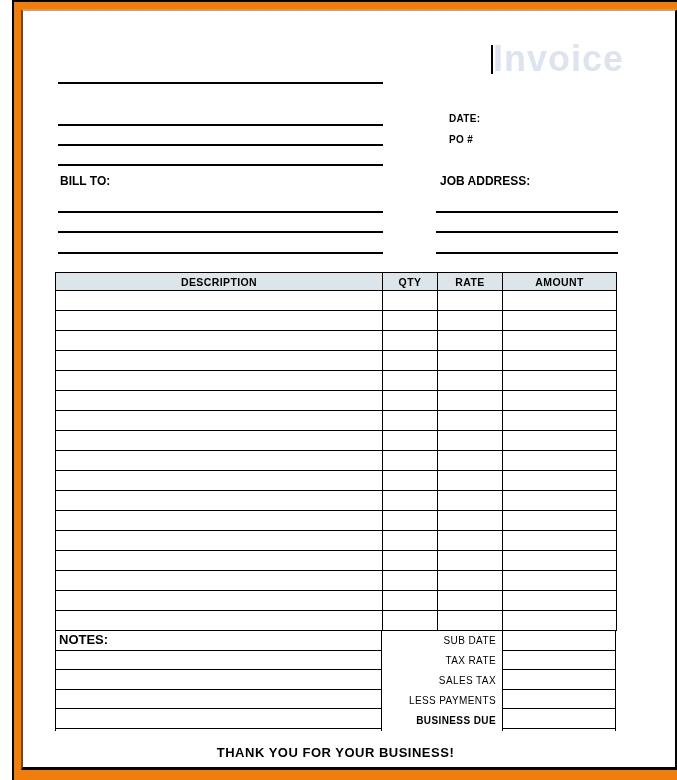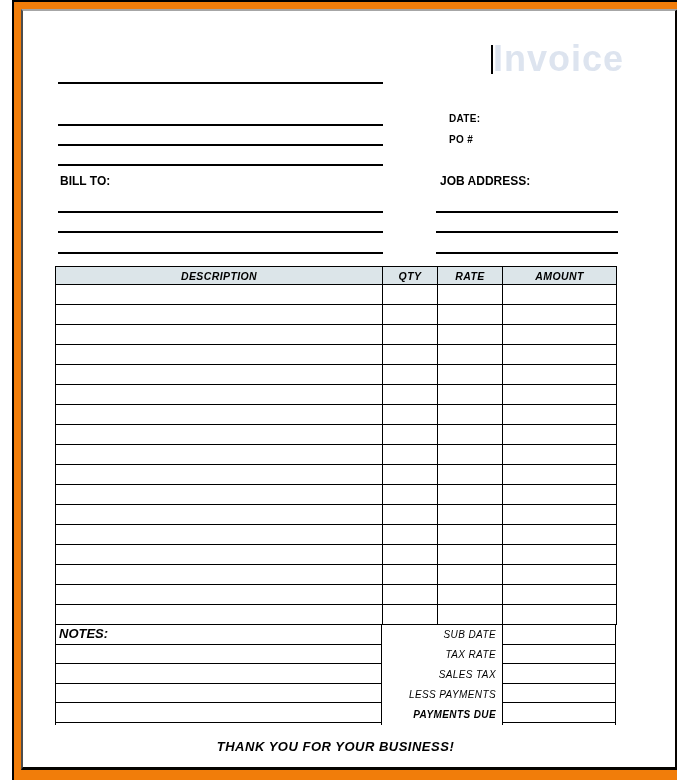--- a/index.html
+++ b/index.html
@@ -35,21 +35,21 @@
   }
   .cursor { position: absolute; left: 468px; top: 34px; width: 2px; height: 29px; background: #000; }
 
   .rule { position: absolute; height: 0; border-top: 2px solid #000; }
   .rule.left  { left: 35px;  width: 325px; }
   .rule.right { left: 413px; width: 182px; }
 
   .lbl-md { position: absolute; font-size: 12px; font-weight: bold; }
   .lbl-sm { position: absolute; font-size: 10px; font-weight: bold; letter-spacing: 0.3px; }
 
-  .sheet-body { position: absolute; left: 32px; top: 255px; width: 561px; font-style: italic; }
+  .sheet-body { position: absolute; left: 32px; top: 261px; width: 561px; }
 
   table.items { width: 561px; border-collapse: collapse; table-layout: fixed; }
   .items th, .items td { border: 1.5px solid #000; padding: 0; }
   .items th {
     background: #DCE5E9;
     font-size: 10.5px; font-weight: bold; letter-spacing: 0.4px;
     height: 17px; text-align: center;
   }
   .items td { height: 19px; }
 
@@ -236,21 +236,21 @@
           <div class="n-row"></div>
           <div class="n-row"></div>
           <div class="n-row"></div>
           <div class="n-row"></div>
         </div>
         <div class="labels-col">
             <div class="t-label">SUB DATE</div>
             <div class="t-label">TAX RATE</div>
             <div class="t-label">SALES TAX</div>
             <div class="t-label">LESS PAYMENTS</div>
-            <div class="t-label bold">PAYMENTS DUE</div>
+            <div class="t-label bold">BUSINESS DUE</div>
           </div>
         <div class="amount-col">
             <div class="a-row"></div>
             <div class="a-row"></div>
             <div class="a-row"></div>
             <div class="a-row"></div>
             <div class="a-row"></div>
           </div>
       </div>
 

